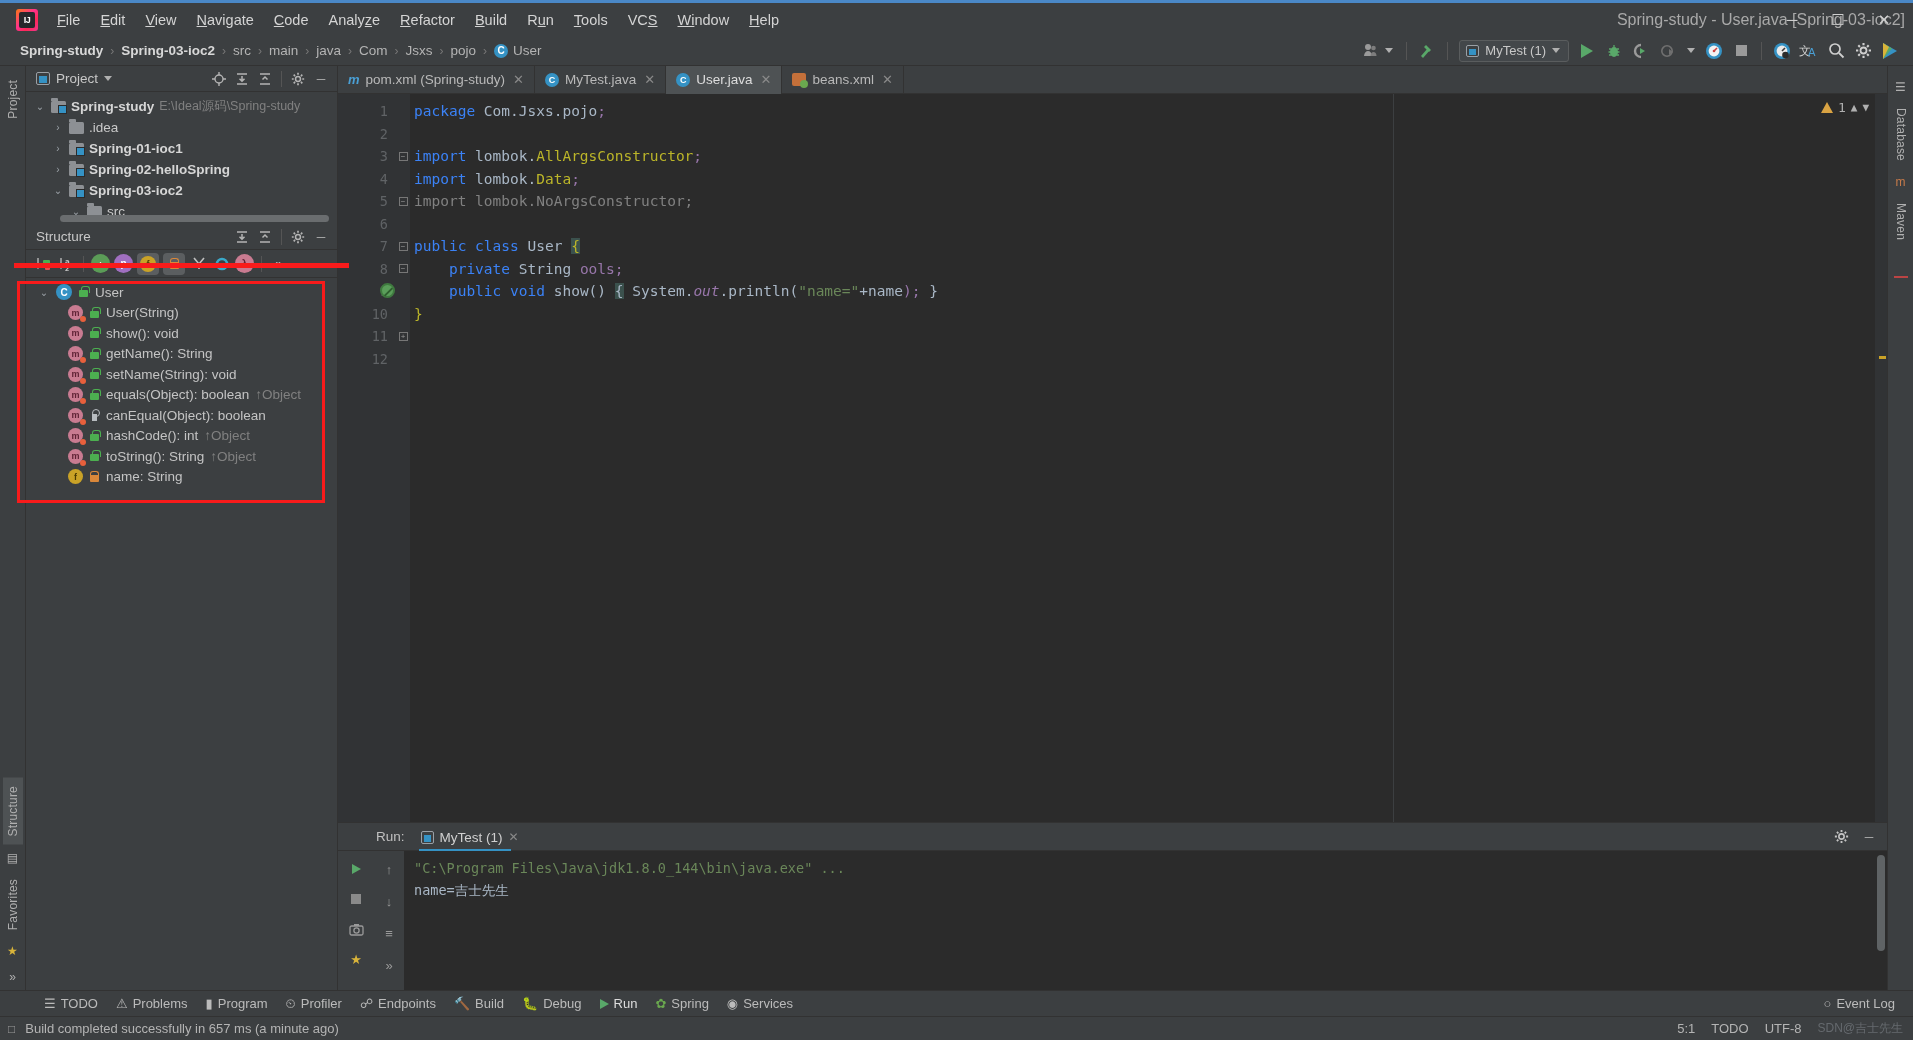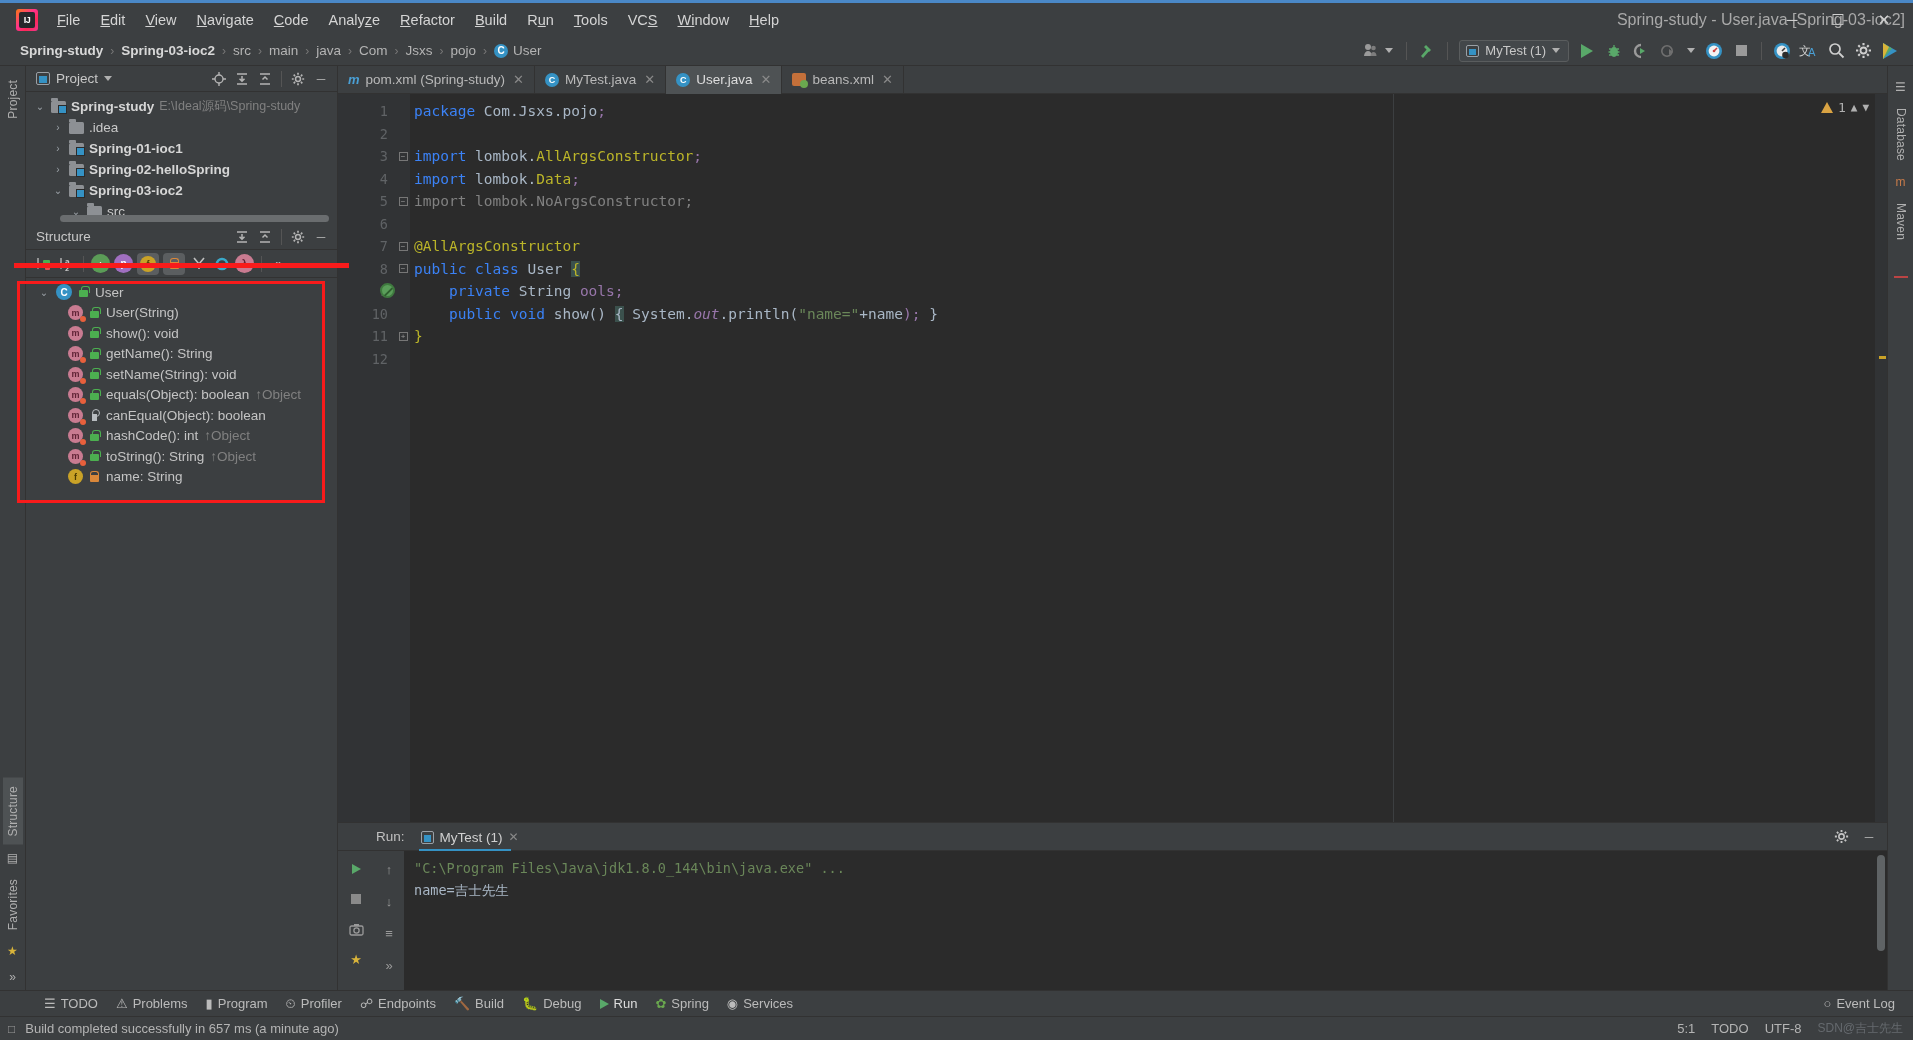--- a/index.html
+++ b/index.html
@@ -846,21 +846,20 @@
           <div class="fold"></div>
         </div>
 
         <div class="code-wrap">
           <div class="cline"><span class="kw">package </span><span class="plain">Com.Jsxs.pojo</span><span class="fld">;</span></div>
           <div class="cline"> </div>
           <div class="cline"><span class="kw">import </span><span class="plain">lombok.</span><span class="anno">AllArgsConstructor</span><span class="fld">;</span></div>
           <div class="cline"><span class="kw">import </span><span class="plain">lombok.</span><span class="anno">Data</span><span class="fld">;</span></div>
           <div class="cline"><span class="gray">import lombok.NoArgsConstructor;</span></div>
           <div class="cline"> </div>
-          <div class="cline"><span class="anno">@AllArgsConstructor</span></div>
           <div class="cline"><span class="kw">public class </span><span class="cls">User </span><span class="brace-hl" style="color:#bbb529">{</span></div>
           <div class="cline"><span class="plain">    </span><span class="kw">private </span><span class="cls">String </span><span class="fld">ools</span><span class="fld">;</span></div>
           <div class="cline"><span class="plain">    </span><span class="kw">public void </span><span class="cls">show</span><span class="plain">() </span><span class="brace-hl plain">{</span><span class="plain"> System.</span><span class="fld ital">out</span><span class="plain">.println(</span><span class="str">"name="</span><span class="plain">+name</span><span class="fld">);</span><span class="plain"> }</span></div>
           <div class="cline"><span class="anno">}</span></div>
 
           <div class="right-rule" style="left:983px"></div>
 
           <div class="inspect-badge">
             <span class="warn-tri"></span>
             <span>1</span>

